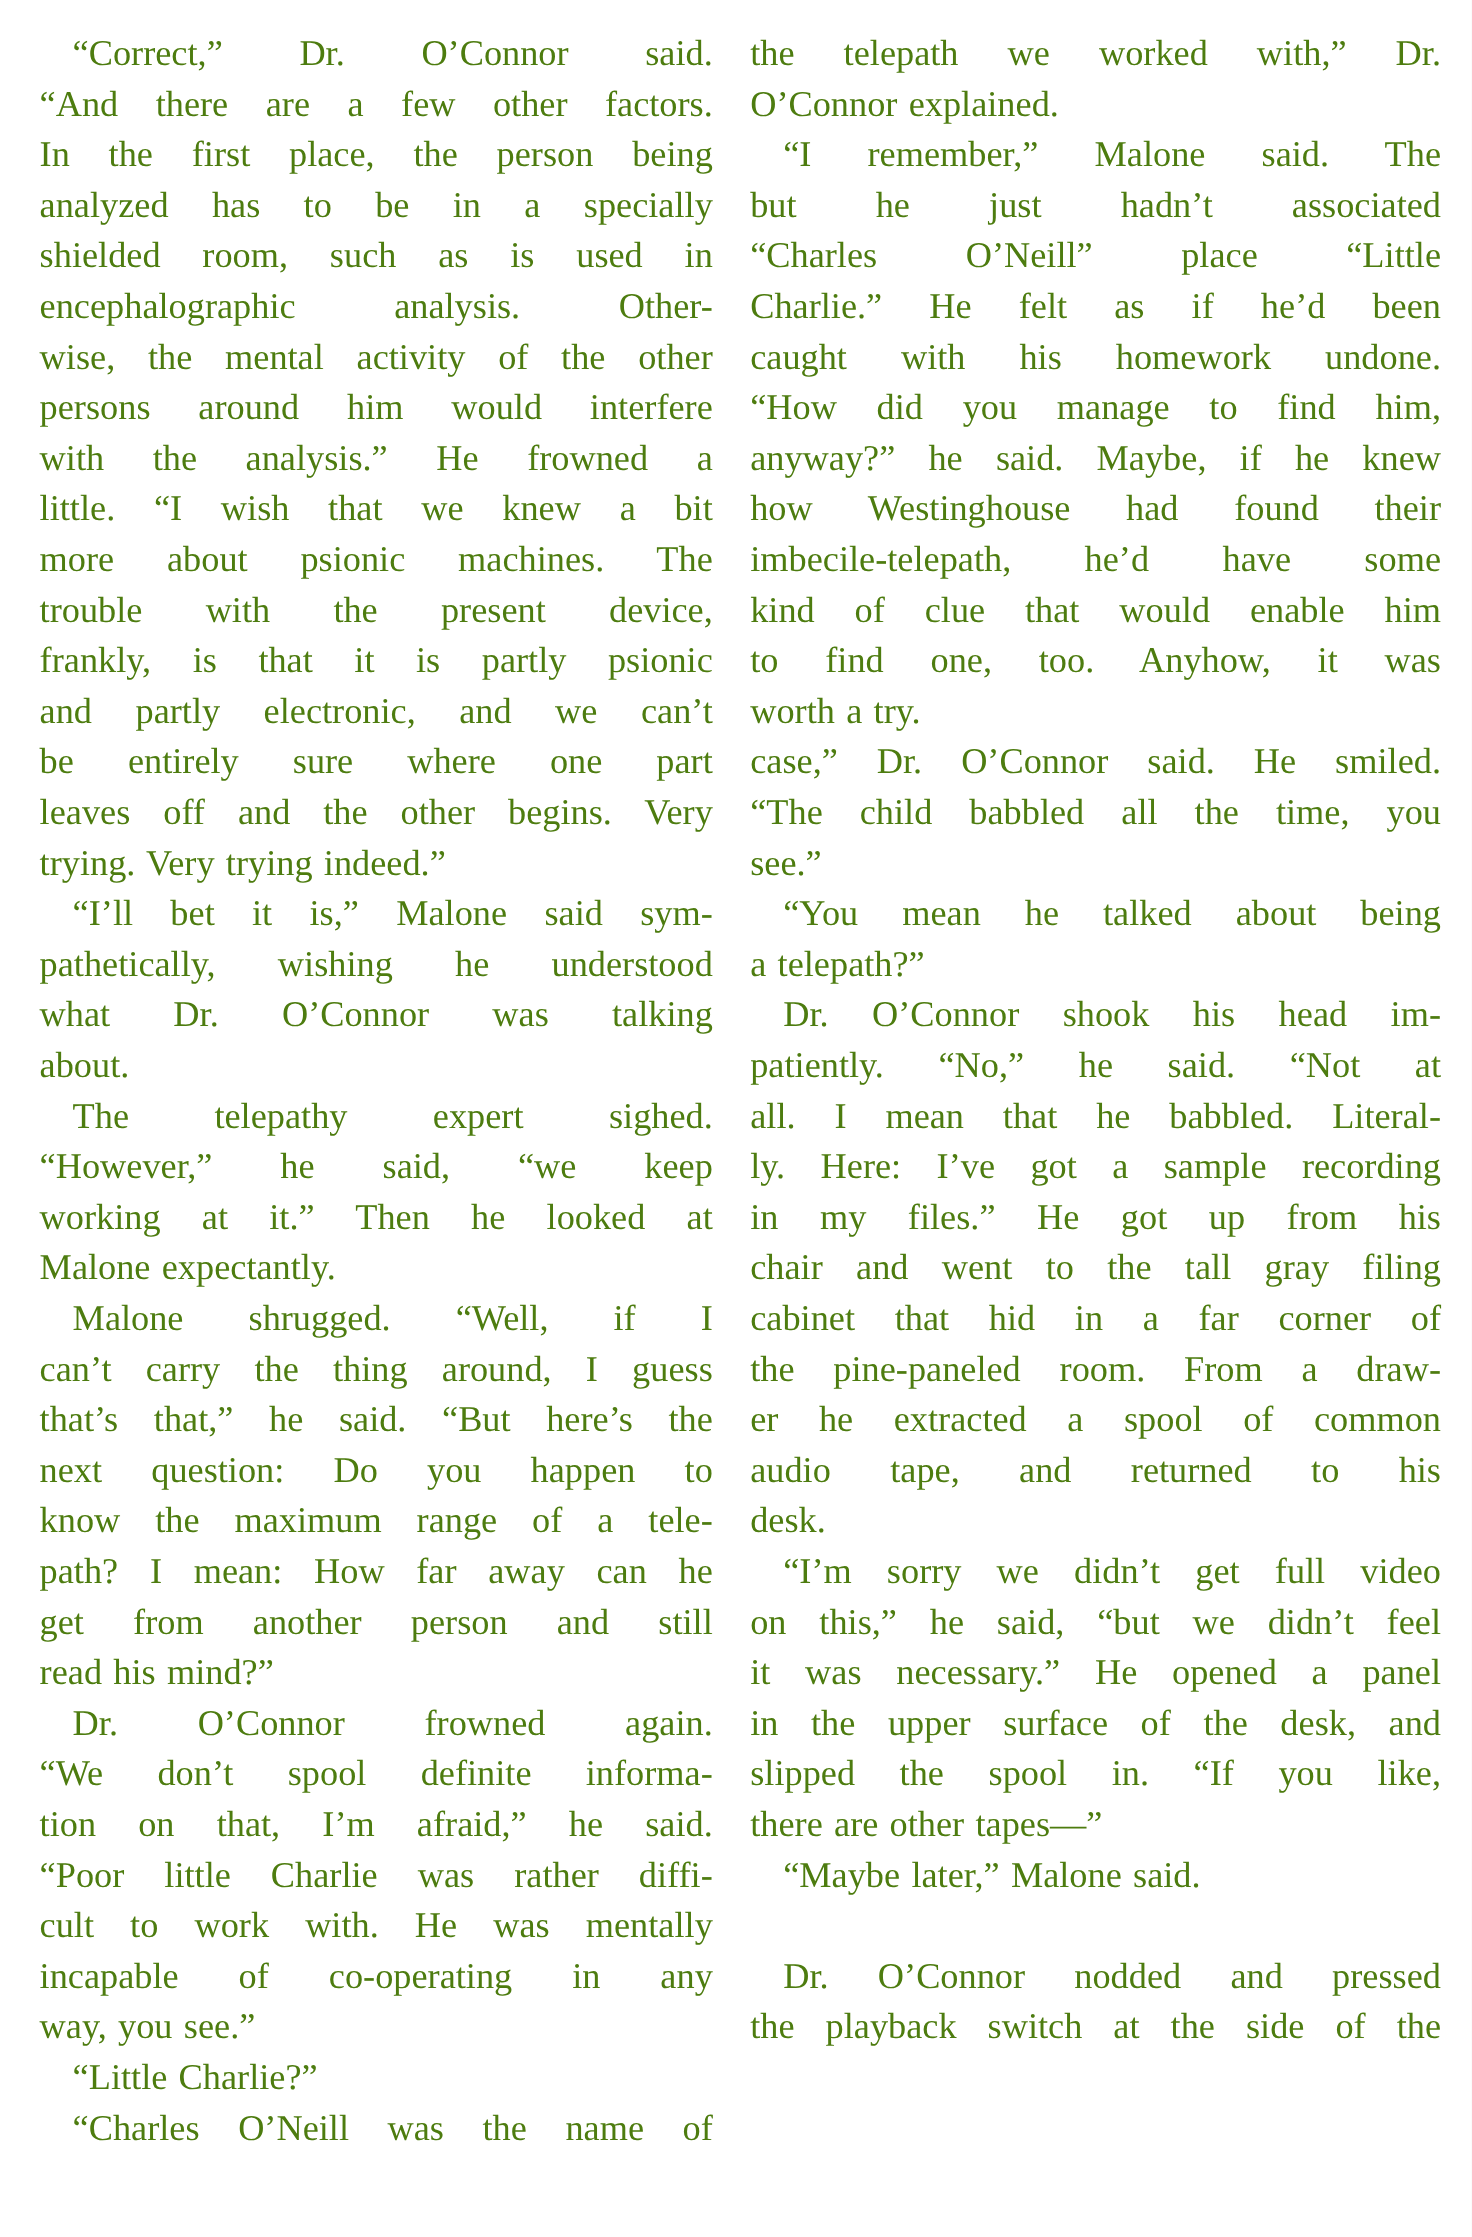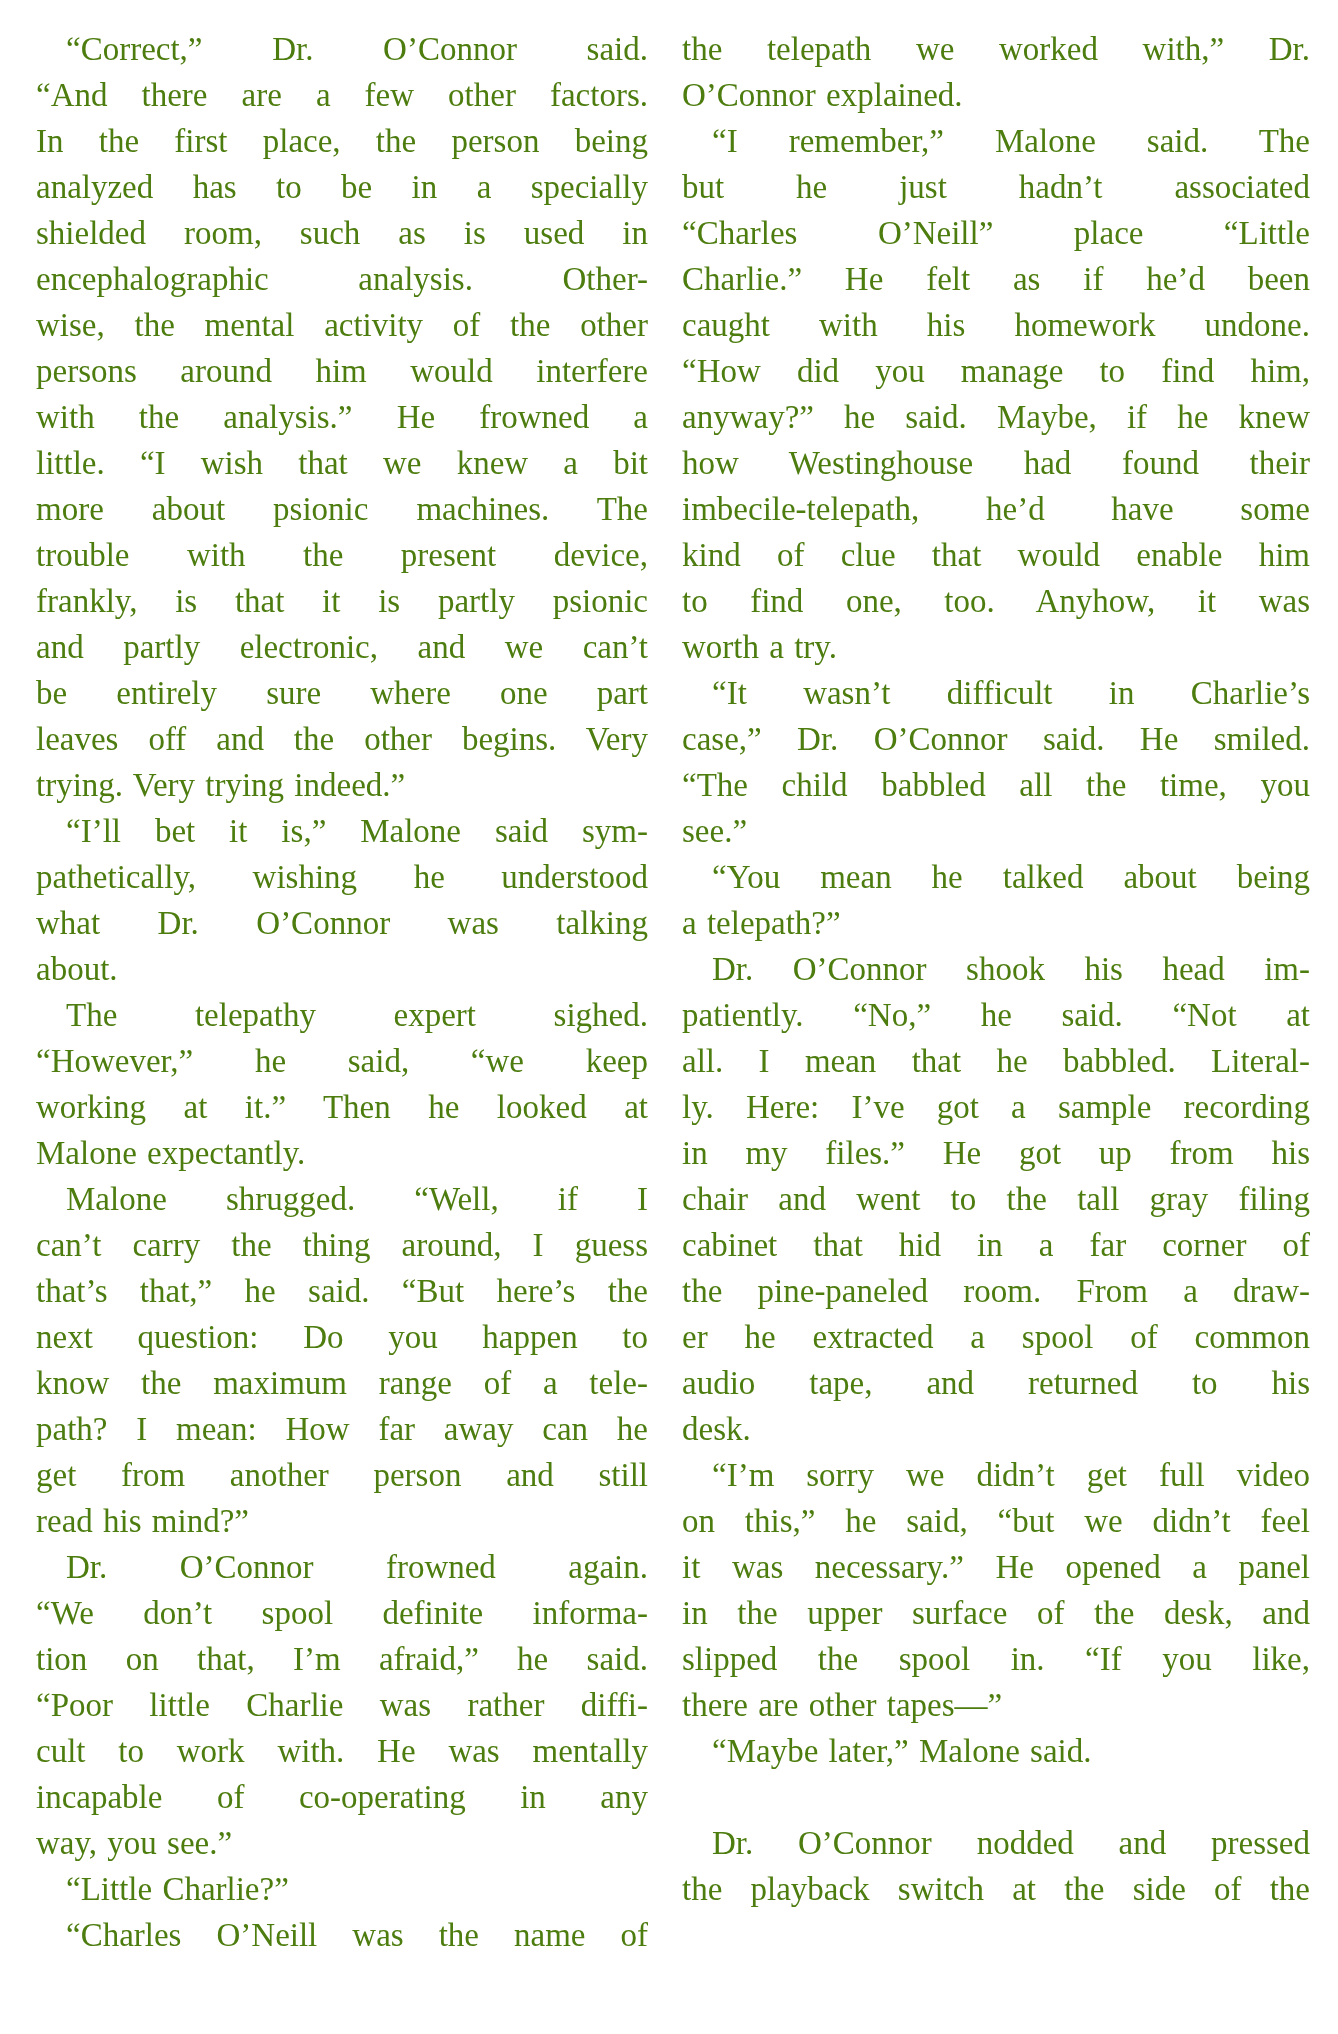--- a/index.html
+++ b/index.html
@@ -123,21 +123,20 @@
         <div class="line">“Charles O’Neill” place “Little</div>
         <div class="line">Charlie.” He felt as if he’d been</div>
         <div class="line">caught with his homework undone.</div>
         <div class="line">“How did you manage to find him,</div>
         <div class="line">anyway?” he said. Maybe, if he knew</div>
         <div class="line">how Westinghouse had found their</div>
         <div class="line">imbecile-telepath, he’d have some</div>
         <div class="line">kind of clue that would enable him</div>
         <div class="line">to find one, too. Anyhow, it was</div>
         <div class="line end">worth a try.</div>
-        <div class="line indent">“It wasn’t difficult in Charlie’s</div>
         <div class="line">case,” Dr. O’Connor said. He smiled.</div>
         <div class="line">“The child babbled all the time, you</div>
         <div class="line end">see.”</div>
         <div class="line indent">“You mean he talked about being</div>
         <div class="line end">a telepath?”</div>
         <div class="line indent">Dr. O’Connor shook his head im-</div>
         <div class="line">patiently. “No,” he said. “Not at</div>
         <div class="line">all. I mean that he babbled. Literal-</div>
         <div class="line">ly. Here: I’ve got a sample recording</div>
         <div class="line">in my files.” He got up from his</div>

